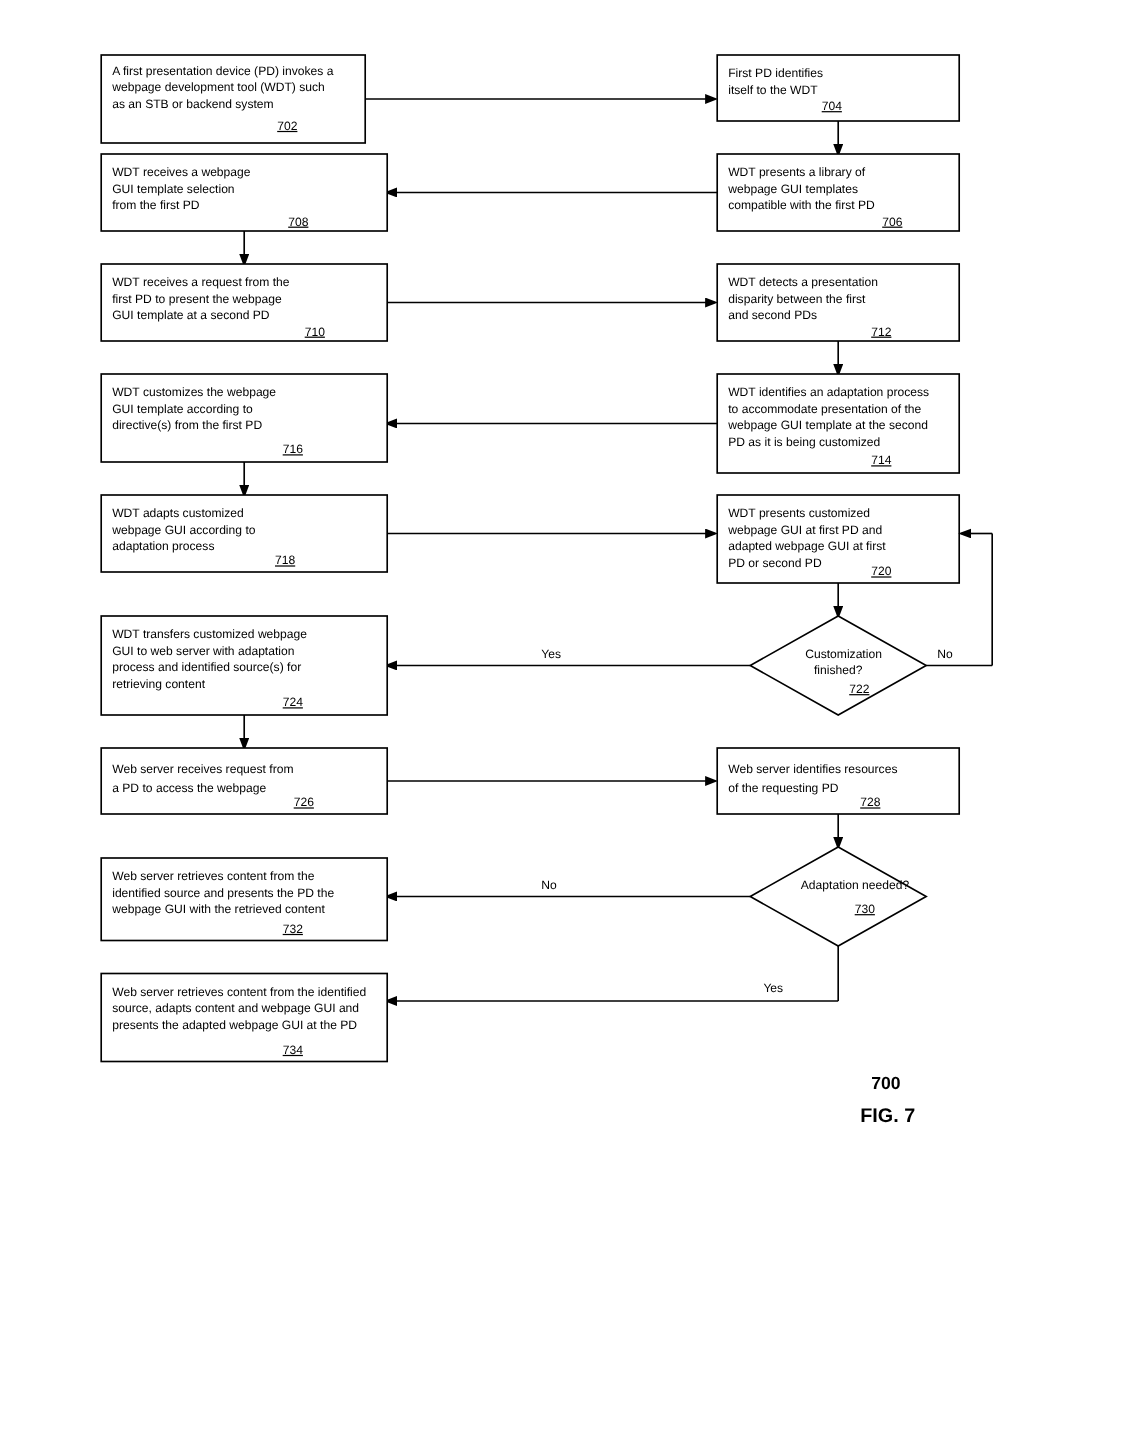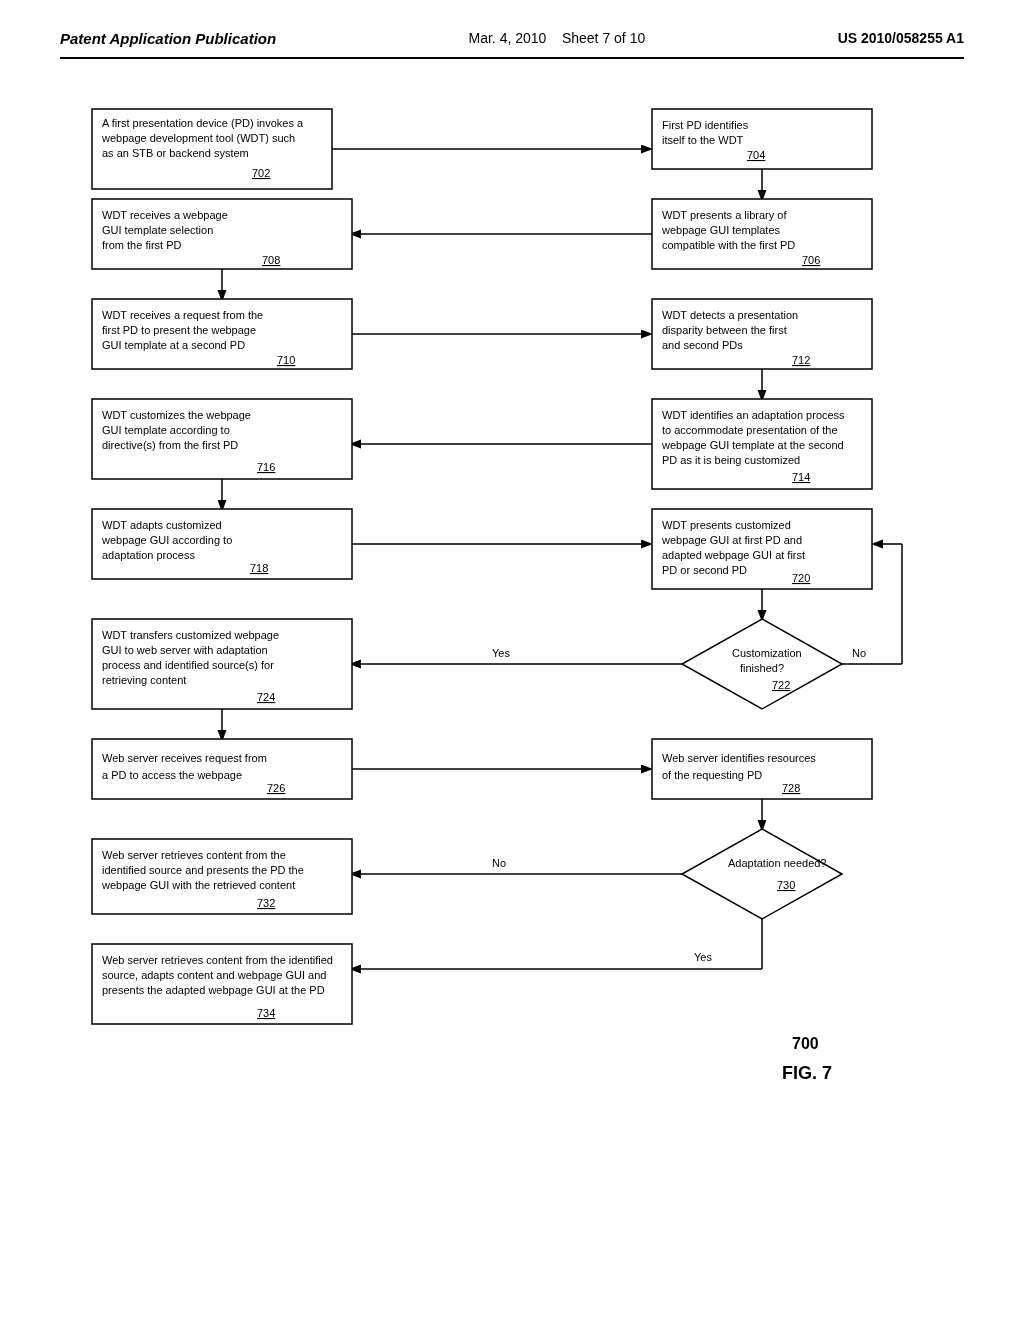--- a/index.html
+++ b/index.html
@@ -47,33 +47,20 @@
     .flowchart-svg {
       display: block;
       margin: 0 auto;
     }
   </style>
 </head>
 <body>
 
 <div class="page">
 
-  <div class="header">
-    <div class="header-left">
-      <span>Patent Application Publication</span>
-    </div>
-    <div class="header-center">
-      <span>Mar. 4, 2010</span>
-      &nbsp;&nbsp;
-      <span>Sheet 7 of 10</span>
-    </div>
-    <div class="header-right">
-      <span>US 2010/058255 A1</span>
-    </div>
-  </div>
 
   <svg class="flowchart-svg" width="900" height="1170" viewBox="0 0 900 1170" xmlns="http://www.w3.org/2000/svg" font-family="Arial, Helvetica, sans-serif" font-size="11">
 
     <rect x="30" y="20" width="240" height="80" fill="white" stroke="black" stroke-width="1.5"></rect>
     <text x="40" y="38" font-size="11">A first presentation device (PD) invokes a</text>
     <text x="40" y="53">webpage development tool (WDT) such</text>
     <text x="40" y="68">as an STB or backend system</text>
     <text x="190" y="88" font-size="11" text-decoration="underline">702</text>
 
     <rect x="590" y="20" width="220" height="60" fill="white" stroke="black" stroke-width="1.5"></rect>

